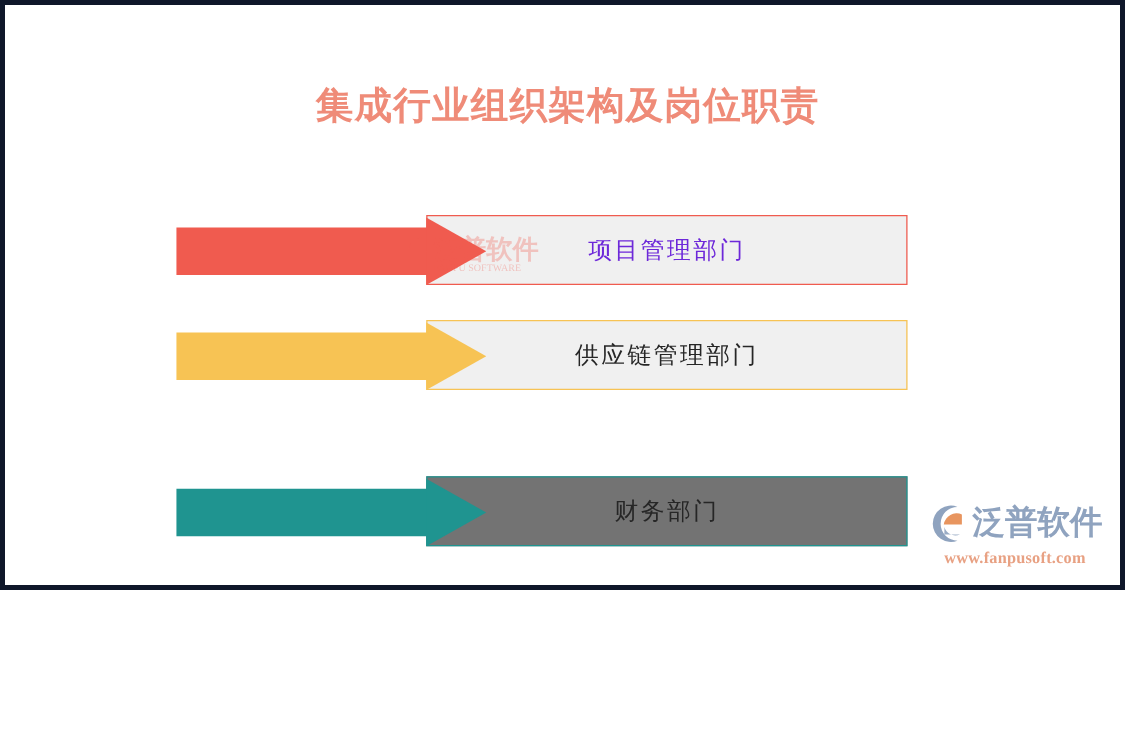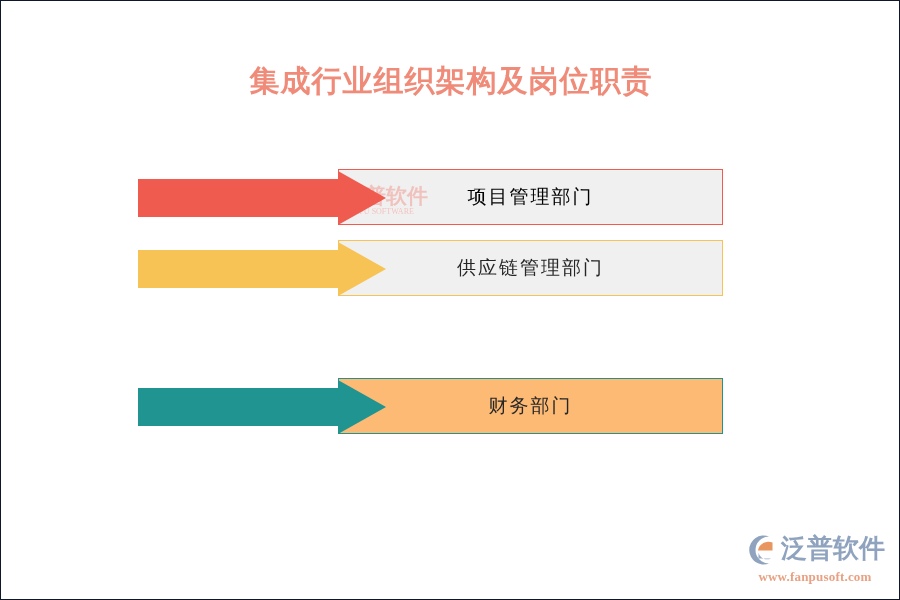--- a/index.html
+++ b/index.html
@@ -13,24 +13,24 @@
     font-family: "Liberation Sans", sans-serif;
     overflow: hidden;
     position: relative;
   }
 
   #page {
     position: absolute;
     left: 0;
     top: 0;
     width: 900px;
-    height: 600px;
+    height: 472px;
     background: #ffffff;
     box-sizing: border-box;
-    border: 1px solid #0f172a;
+    border: 4px solid #0f172a;
     overflow: hidden;
   }
 
   
   #title {
     position: absolute;
     left: 0;
     top: 60px;
     width: 900px;
     text-align: center;
@@ -150,44 +150,44 @@
 </head>
 <body>
 
 <div id="page">
 
   <div id="title">集成行业组织架构及岗位职责</div>
 
   <div id="rows">
       <div class="row" style="top: 168px;">
         <div class="row-box" style="background: rgb(240, 240, 240); border-color: rgb(240, 91, 79);">
-          <div class="row-label" style="color: #000000;">项目管理部门</div>
+          <div class="row-label" style="color: #6d28d9;">项目管理部门</div>
         </div>
         <svg class="row-arrow" width="248" height="58" viewBox="0 0 248 58">
           <rect x="0" y="10" width="205" height="38" fill="#f05b4f"></rect>
           <polygon points="200,2 248,29 200,56" fill="#f05b4f"></polygon>
         </svg>
         <svg class="row-watermark" viewBox="0 0 120 42">
           <path d="M26 5 A15 15 0 1 0 26 35 A12 12 0 1 1 26 5 Z" fill="#f05b4f"></path>
           <path d="M30 11 A10 10 0 0 0 16 19 L30 19 Z" fill="#f05b4f"></path>
           <text x="36" y="26" font-size="21" font-weight="bold" font-family="&quot;Liberation Serif&quot;, serif" fill="#f05b4f">泛普软件</text>
           <text x="36" y="37" font-size="8" font-family="&quot;Liberation Serif&quot;, serif" fill="#f05b4f">FANPU SOFTWARE</text>
         </svg>
       </div>
-      <div class="row" style="top: 239px; padding-left: 15px;">
+      <div class="row" style="top: 252px; padding-left: 15px;">
         <div class="row-box" style="background: rgb(240, 240, 240); border-color: rgb(247, 195, 84);">
           <div class="row-label" style="color: rgb(38, 38, 38);">供应链管理部门</div>
         </div>
         <svg class="row-arrow" width="248" height="58" viewBox="0 0 248 58">
           <rect x="0" y="10" width="205" height="38" fill="#f7c354"></rect>
           <polygon points="200,2 248,29 200,56" fill="#f7c354"></polygon>
         </svg>
       </div>
       <div class="row" style="top: 377px;">
-        <div class="row-box" style="background: #fdba74; border-color: rgb(31, 148, 144);">
+        <div class="row-box" style="background: #737373; border-color: rgb(31, 148, 144);">
           <div class="row-label" style="color: rgb(38, 38, 38);">财务部门</div>
         </div>
         <svg class="row-arrow" width="248" height="58" viewBox="0 0 248 58">
           <rect x="0" y="10" width="205" height="38" fill="#1f9490"></rect>
           <polygon points="200,2 248,29 200,56" fill="#1f9490"></polygon>
         </svg>
       </div>
     </div>
 
   <div id="brand">

